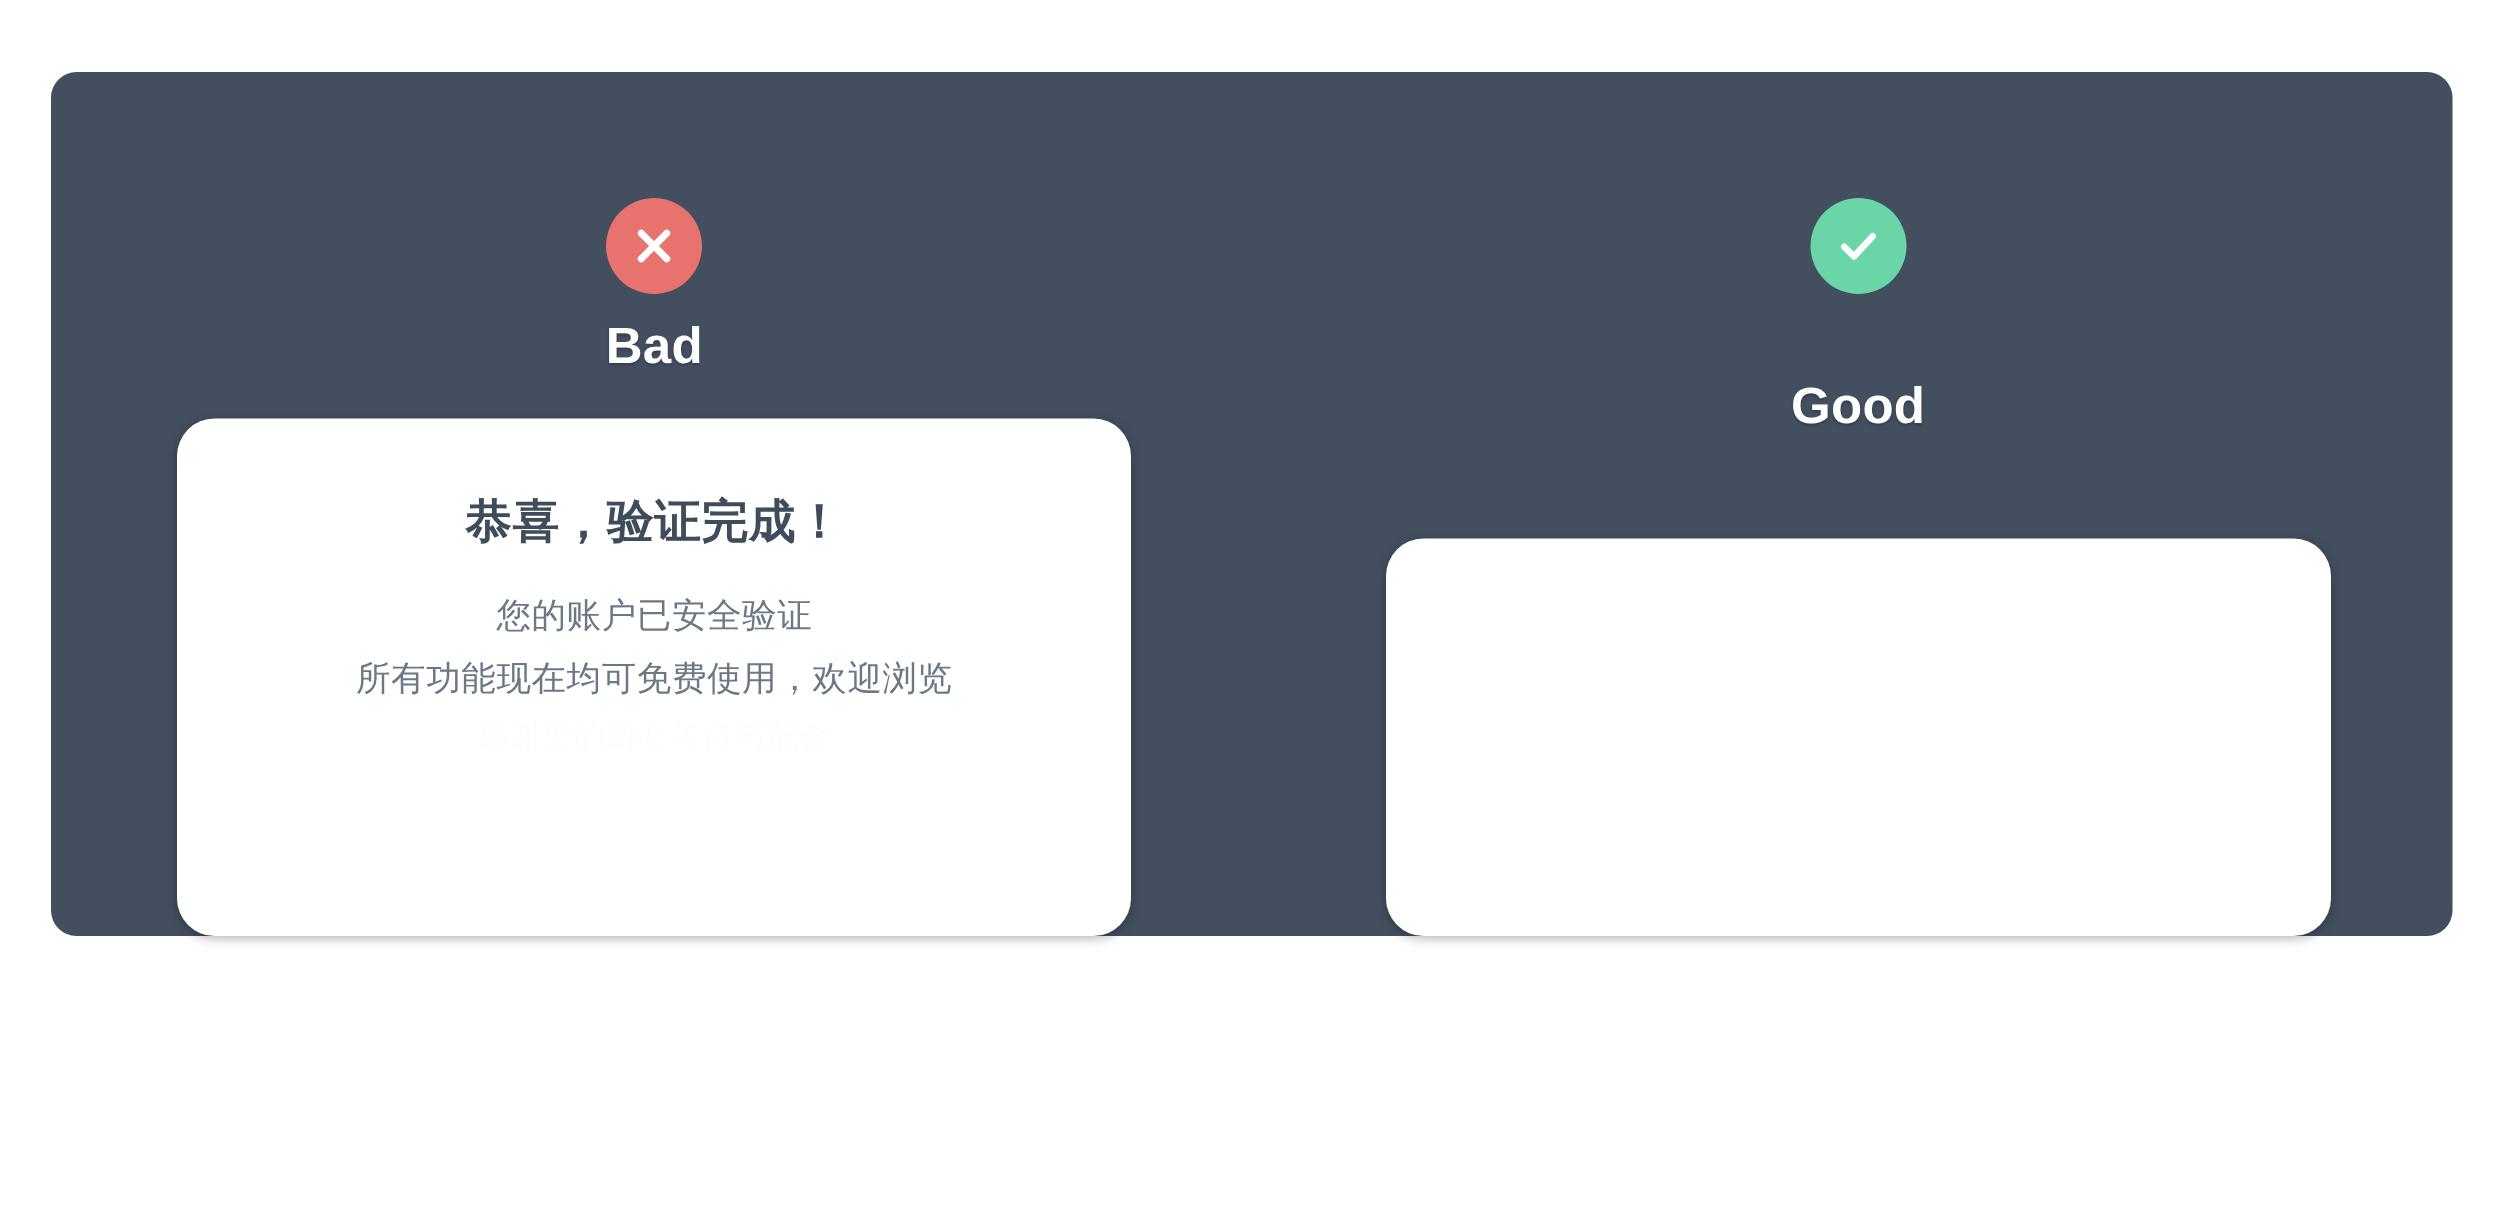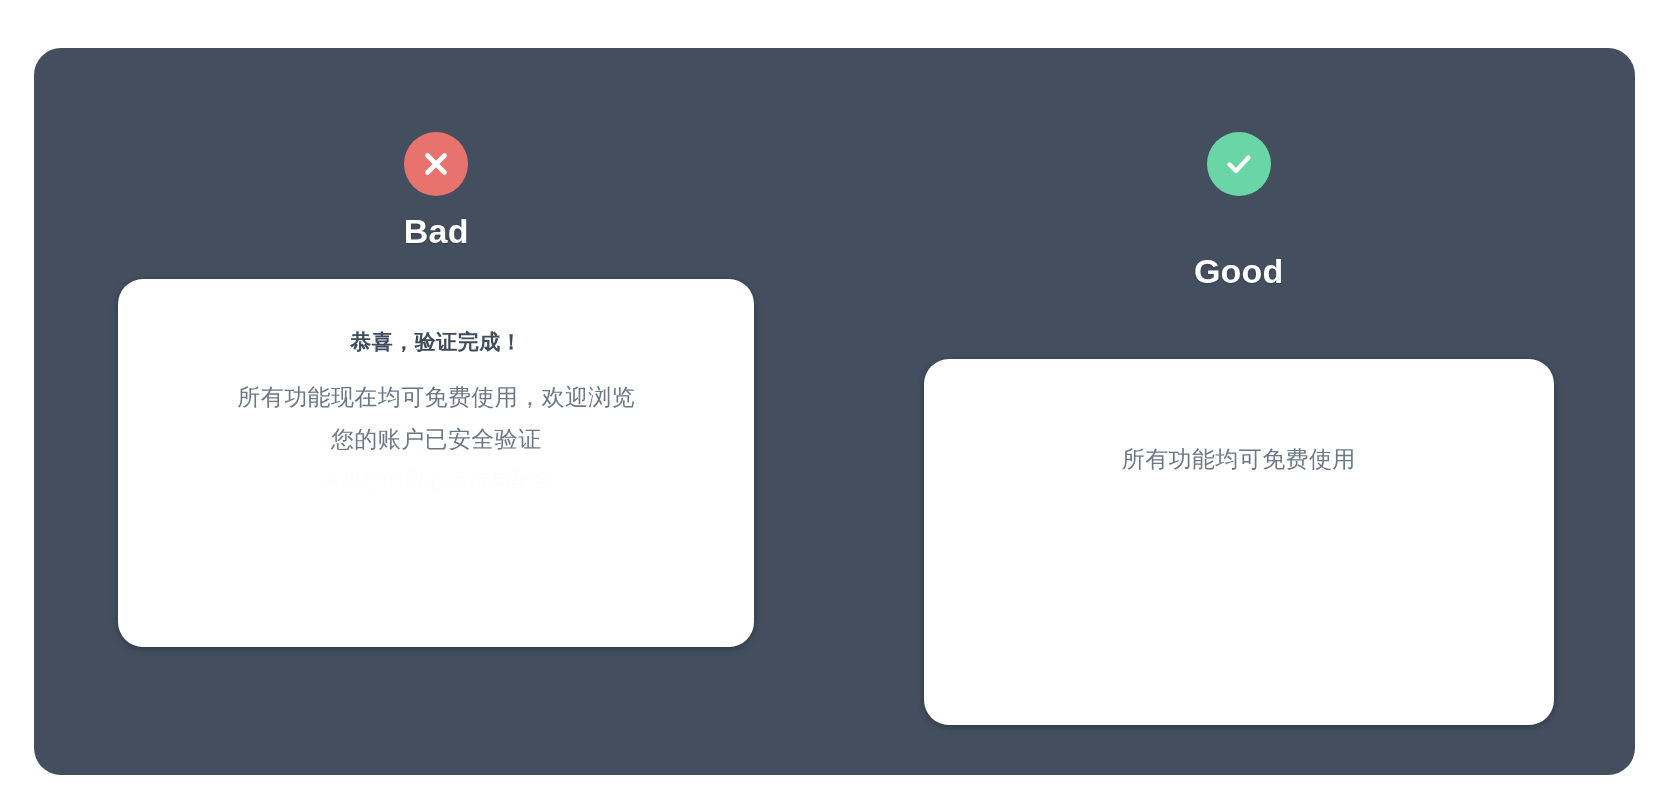--- a/index.html
+++ b/index.html
@@ -20,23 +20,23 @@
     height: 808px;
     background: #ffffff;
   }
 
   
   .panel {
     position: absolute;
     left: 34px;
     top: 48px;
     width: 1601px;
-    height: 727px;
+    height: 576px;
     background: #434f5f;
-    border-radius: 27px;
+    border-radius: 17px;
     box-sizing: border-box;
   }
 
   .columns {
     position: absolute;
     inset: 0;
     display: flex;
     flex-direction: row;
   }
 
@@ -93,21 +93,21 @@
     height: 368px;
     padding-top: 50px;
   }
   .card.good {
     width: 630px;
     height: 366px;
     padding-top: 50px;
   }
 
   .card-title {
-    font-size: 21px;
+    font-size: 31px;
     font-weight: bold;
     color: #3f4c5c;
     line-height: 1.25;
     text-align: right;
     letter-spacing: 0.5px;
   }
 
   .card-body {
     margin-top: 22px;
     font-size: 23px;
@@ -140,37 +140,34 @@
           <svg width="34" height="34" viewBox="0 0 34 34" aria-hidden="true">
             <line x1="8.5" y1="8.5" x2="25.5" y2="25.5" stroke="#ffffff" stroke-width="4.6" stroke-linecap="round"></line>
             <line x1="25.5" y1="8.5" x2="8.5" y2="25.5" stroke="#ffffff" stroke-width="4.6" stroke-linecap="round"></line>
           </svg>
         </div>
         <div class="caption">Bad</div>
 
         <div class="card bad">
           <div class="card-title">恭喜，验证完成！</div>
           <div class="card-body">
+            <span class="line">您的账户已安全验证</span>
             <span class="line">所有功能现在均可免费使用，欢迎浏览</span>
-            <span class="line">您的账户已安全验证</span>
             <span class="line ghost">感谢您的耐心等待与配合</span>
           </div>
         </div>
       </div>
 
       <div class="column right">
         <div class="badge good">
           <svg width="36" height="36" viewBox="0 0 36 36" aria-hidden="true">
             <polyline points="8.5,18.5 15,25 27.5,11.5" fill="none" stroke="#ffffff" stroke-width="4.3" stroke-linecap="round" stroke-linejoin="round"></polyline>
           </svg>
         </div>
         <div class="caption">Good</div>
 
         <div class="card good">
-          <div class="card-body">
-            <span class="line">所有功能均可免费使用</span>
-          </div>
         </div>
       </div>
 
     </div>
   </div>
 </div>
 
 </body></html>

